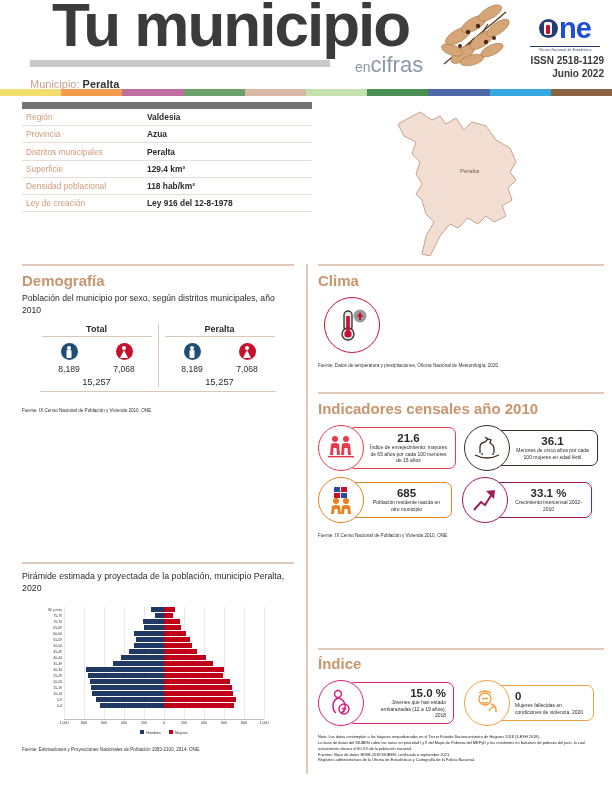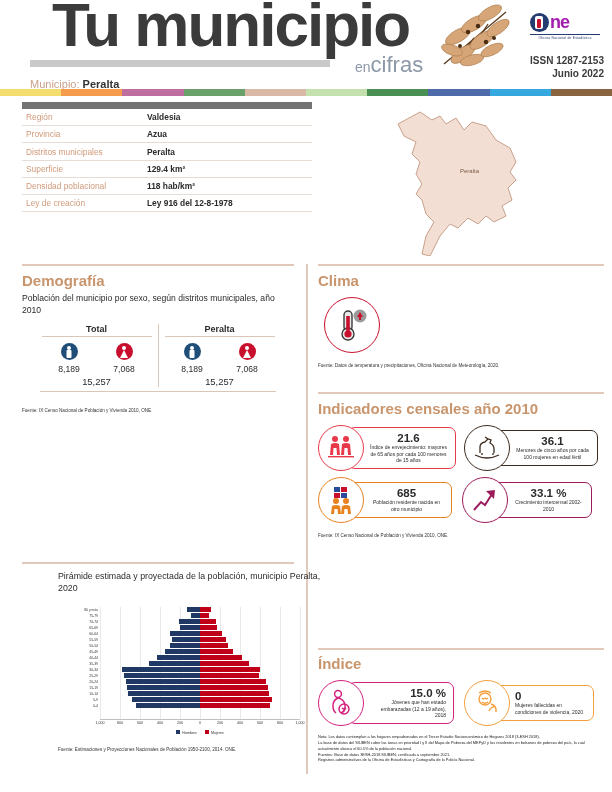--- a/index.html
+++ b/index.html
@@ -24,22 +24,22 @@
     position: absolute; left: 30px; top: 60px; width: 300px; height: 7px;
     background: #c9c9c9;
   }
   .encifras { position: absolute; left: 355px; top: 52px; color:#8c98a8; }
   .encifras .en { font-size: 14px; }
   .encifras .cifras { font-size: 22px; text-align: center; }
 
   .leaf-logo { position: absolute; left: 430px; top: 2px; width: 90px; height: 72px; }
 
   .one-logo { position: absolute; left: 530px; top: 12px; width: 70px; text-align:center; }
-  .one-mark { font-size: 18px; font-weight: bold; color:#a21caf; letter-spacing:-1px;
-              display:flex; align-items:center; justify-content:flex-start; }
+  .one-mark { font-size: 29px; font-weight: bold; color:#1d4ed8; letter-spacing:-1px;
+              display:flex; align-items:center; justify-content:center; }
   .one-o {
     display:inline-block; width:19px; height:19px; border-radius:50%;
     background:#243c70; position:relative; margin-right:1px;
   }
   .one-o::after {
     content:""; position:absolute; left:5px; top:3px; width:8px; height:13px;
     background:#fff; border-radius:2px;
   }
   .one-o::before {
     content:""; position:absolute; left:7px; top:6px; width:4px; height:9px;
@@ -88,21 +88,21 @@
                  width:4px; height:4px; background:#fff; border-radius:50%; }
   .ficon.m .body { position:absolute; left:50%; transform:translateX(-50%); top:7px;
                    width:5px; height:8px; background:#fff; border-radius:1px; }
   .ficon.f .body { position:absolute; left:50%; transform:translateX(-50%); top:7px;
                    width:0; height:0; border-left:4px solid transparent;
                    border-right:4px solid transparent; border-bottom:8px solid #fff; }
   .num { font-size:8.6px; color:#2b2b2b; text-align:center; }
   .total-num { font-size:9.4px; color:#2b2b2b; text-align:center; }
 
   
-  .pyr { position:absolute; left:22px; top:570px; width:272px;margin-left:36px; }
+  .pyr { position:absolute; left:22px; top:570px; width:272px; }
   .pyr-title { font-size:8.8px; color:#2b2b2b; line-height:1.4; }
   .pyr-chart { position:relative; margin-top:8px; width:265px; height:128px; }
   .pyr-rows { position:absolute; left:42px; top:4px; width:200px; }
   .pyr-row { height:6.0px; position:relative; display:flex; align-items:center; }
   .pyr-lab { position:absolute; right:100%; margin-right:2px; font-size:3.4px;
              color:#333; white-space:nowrap; }
   .half { width:100px; display:flex; }
   .half.left { justify-content:flex-end; }
   .bar { height:5.0px; }
   .bar.m { background:#1f3864; }
@@ -184,21 +184,21 @@
 
   <div class="one-logo">
     <div class="one-mark">
       <span class="one-o"></span>
         <span>ne</span>
     </div>
     <div class="one-sub">Oficina Nacional de Estadística</div>
   </div>
 
   <div class="issn">
-    <div>ISSN  1287-2153</div>
+    <div>ISSN  2518-1129</div>
     <div>Junio 2022</div>
   </div>
 
   <div class="muni-line">
     <span>Municipio:</span>
     <b>Peralta</b>
   </div>
 
   <div class="colorbar" id="colorbar">
       <span style="background: rgb(242, 221, 110);"></span>

